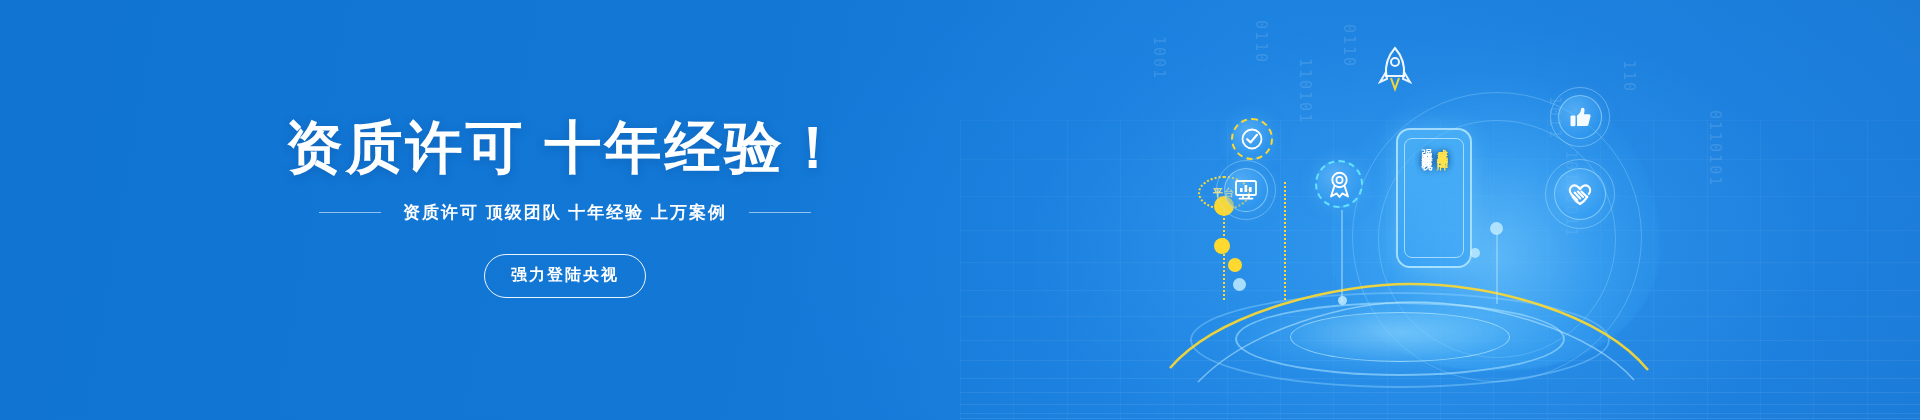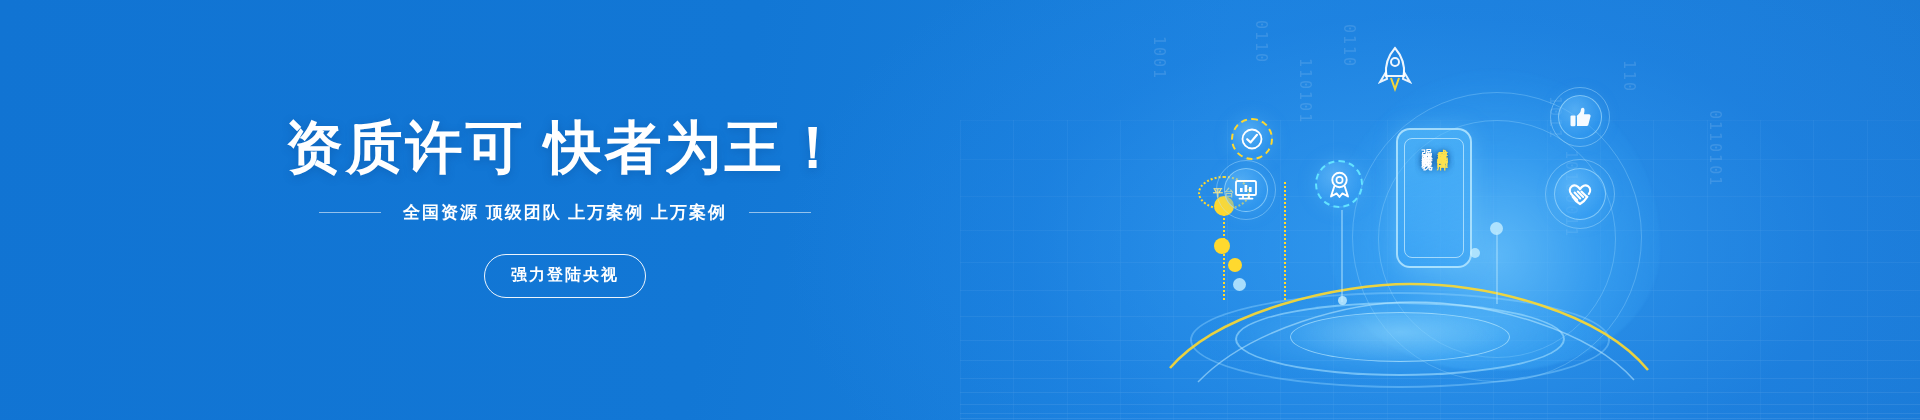--- a/index.html
+++ b/index.html
@@ -327,24 +327,24 @@
   <div class="ico ring-solid" style="left:1554px; top:168px; width:52px; height:52px;">
     <svg width="30" height="28" viewBox="0 0 30 28">
       <path d="M15,9.4 C13.2,5.6 9.6,4.4 7,6.2 C4.3,8 4.1,11.6 6.2,14 M15,9.4 C16.8,5.6 20.4,4.4 23,6.2 C25.7,8 25.9,11.6 23.8,14" fill="none" stroke="#ffffff" stroke-width="2.1" stroke-linecap="round"></path>
       <path d="M6.6,14.4 L12.2,20 M9.6,12.6 L15.2,18.4 M12.8,11.6 L18.2,17 M16.4,11.6 L21.6,16.4" stroke="#ffffff" stroke-width="2.1" stroke-linecap="round" fill="none"></path>
       <path d="M7.6,16.6 C9.4,19.6 12,22.2 15,24 C18,22.2 20.6,19.6 22.4,16.6" fill="none" stroke="#ffffff" stroke-width="2.1" stroke-linecap="round"></path>
     </svg>
   </div>
   <div class="ring-halo" style="left:1545px; top:159px; width:70px; height:70px;"></div>
 
   <div class="copy">
-    <div class="headline">资质许可  快者为王！</div>
+    <div class="headline">资质许可  十年经验！</div>
 
     <div class="sub-row">
       <span class="dash"></span>
-      <span class="subtitle">全国资源  顶级团队  上万案例  上万案例</span>
+      <span class="subtitle">资质许可  顶级团队  十年经验  上万案例</span>
       <span class="dash"></span>
     </div>
 
     <button class="cta">强力登陆央视</button>
   </div>
 
 </div>
 
 </body></html>

